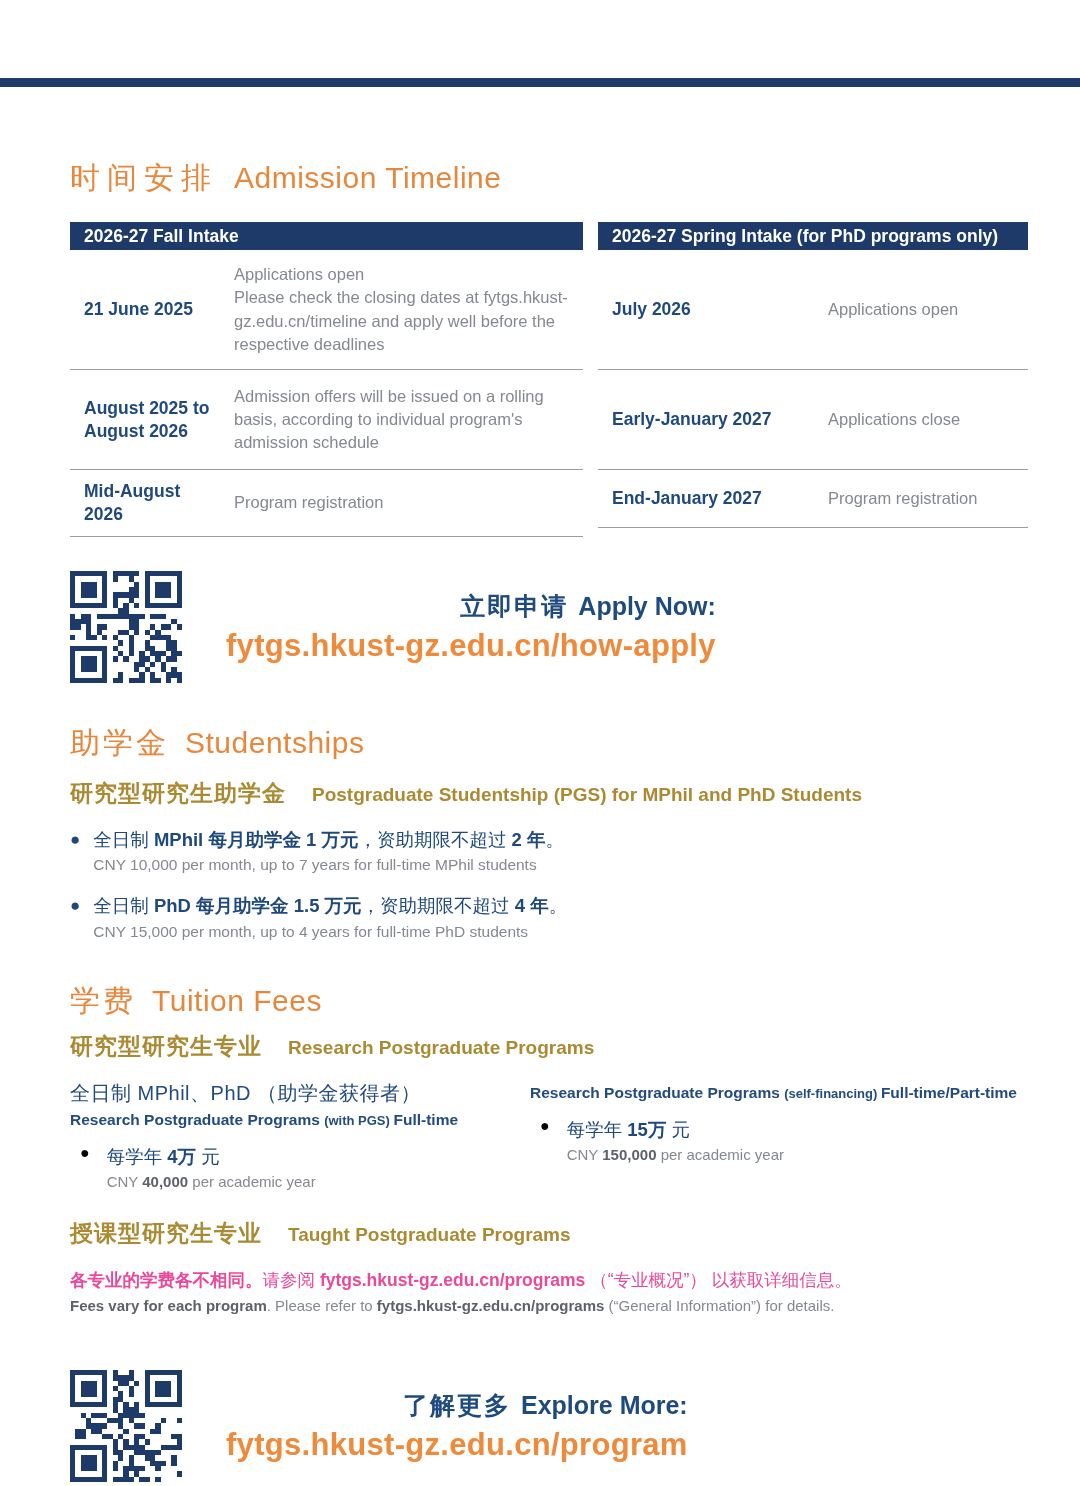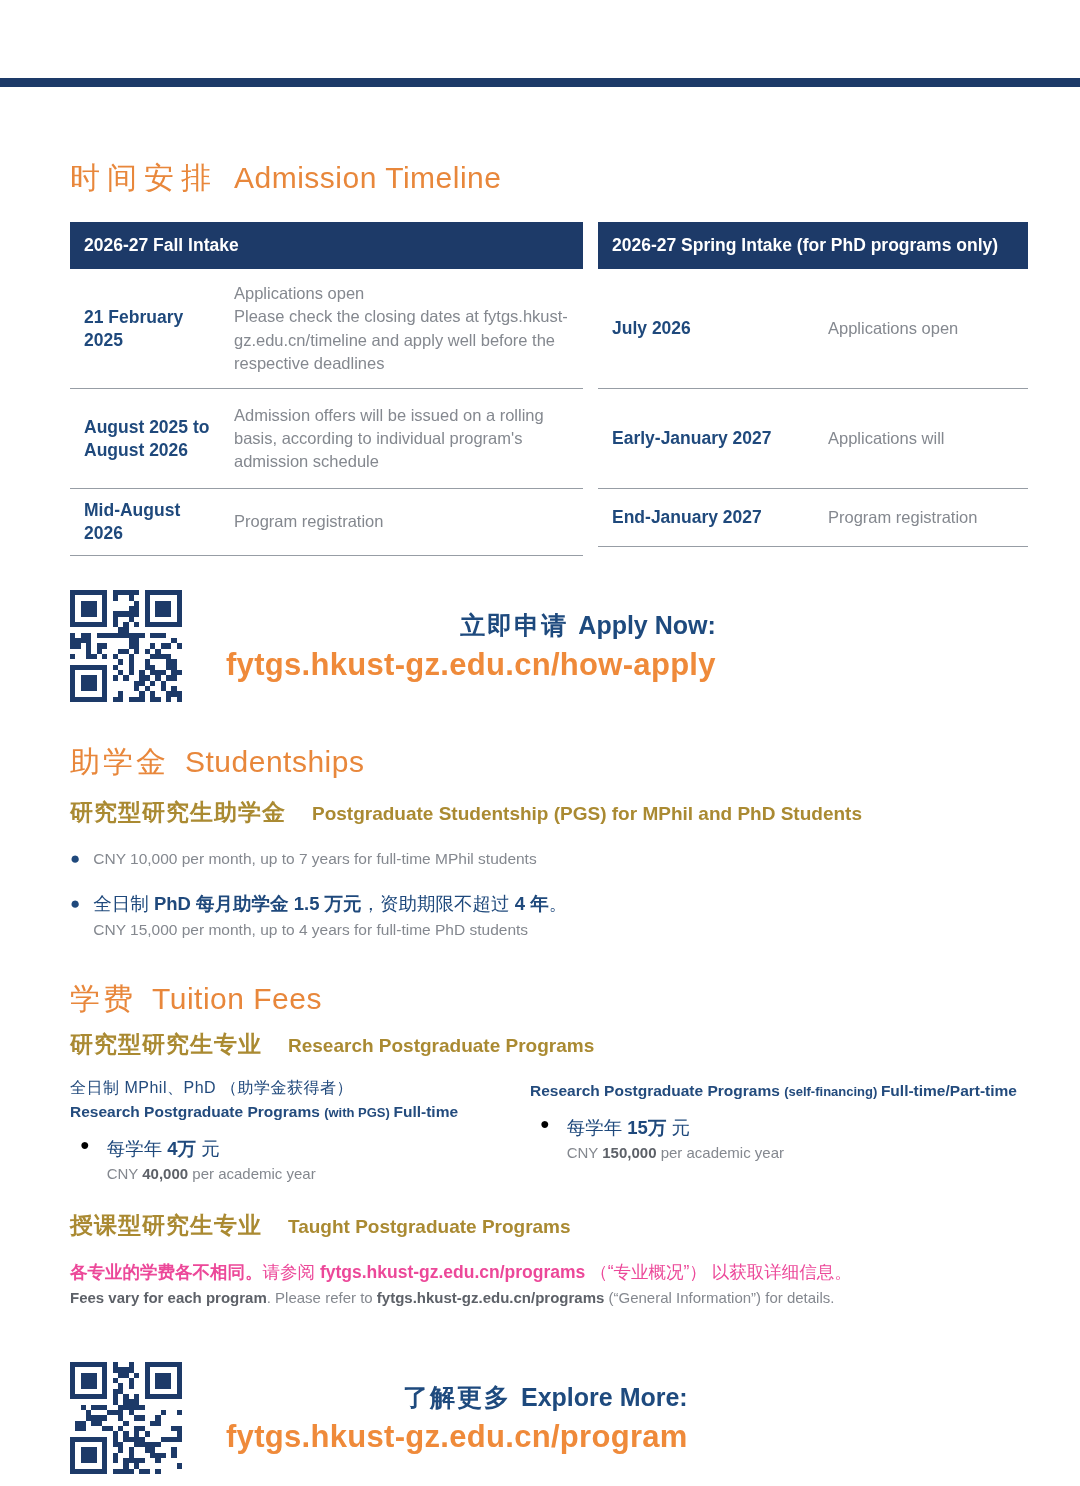--- a/index.html
+++ b/index.html
@@ -10,21 +10,21 @@
   }
   .top-rule { position:absolute; top:78px; left:0; width:1080px; height:9px; background:#1d3a68; }
   .content { position:absolute; top:0; left:0; width:1080px; padding:160px 52px 0 70px; }
 
   .section-head { margin:0; font-size:30px; font-weight:normal; color:#e8873b; line-height:1.2; }
   .section-head .cn { letter-spacing:7px; margin-right:16px; }
   .section-head .en { letter-spacing:0.5px; }
 
   .tables { display:grid; grid-template-columns:513px 430px; column-gap:15px; margin-top:26px; }
   .thead { background:#1d3a68; color:#ffffff; font-weight:bold; font-size:17.5px;
-           height:47px; display:flex; align-items:center; padding:0 14px; }
+           height:28px; display:flex; align-items:center; padding:0 14px; }
   .trow { display:grid; align-items:center; border-bottom:1px solid #979da5; padding:10px 6px 10px 14px; }
   .ttable.fall .trow { grid-template-columns:150px 1fr; }
   .ttable.spring .trow { grid-template-columns:216px 1fr; }
   .trow.r0 { min-height:120px; }
   .trow.r1 { min-height:100px; }
   .trow.r2 { min-height:58px; }
   .date { color:#1f497c; font-weight:bold; font-size:17.5px; line-height:1.3; padding-right:10px; }
   .desc { color:#84888f; font-size:16.5px; line-height:1.4; white-space:pre-line; }
 
   .qr-row { display:flex; align-items:center; gap:44px; margin-top:34px;text-align:right; }
@@ -40,21 +40,21 @@
 
   .bullets { margin-top:18px; }
   .bullet { display:flex; gap:13px; margin-bottom:19px; }
   .bullet .dot { color:#1f497c; font-size:17px; line-height:1.55; }
   .cn-line { color:#1f497c; font-size:18.5px; line-height:1.4; }
   .cn-line b { font-weight:bold; }
   .en-line { color:#84888f; font-size:15.5px; margin-top:4px; }
   .en-line b { color:#5d6168; }
 
   .tcols { display:grid; grid-template-columns:460px 1fr; margin-top:18px; }
-  .tcol .title-cn { color:#234b7d; font-size:16px; letter-spacing:0.5px; }
+  .tcol .title-cn { color:#234b7d; font-size:20px; letter-spacing:0.5px; }
   .tcol .sub { color:#234b7d; font-weight:bold; font-size:15.5px; margin-top:4px; }
   .tcol .sub .paren { font-size:13px; }
   .fee { display:flex; gap:17px; margin-top:15px; padding-left:10px; }
   .fee .cn-line { font-size:18.5px; }
   .fee .en-line { font-size:15px; margin-top:3px; }
 
   .taught-block { margin-top:28px; }
   .note-cn { color:#ec4899; font-size:17.5px; margin-top:19px; }
   .note-cn b { font-weight:bold; }
   .note-en { color:#84888f; font-size:15px; margin-top:5px; }
@@ -70,21 +70,21 @@
 <div class="content">
 
   <h1 class="section-head">
     <span class="cn">时间安排</span><span class="en">Admission Timeline</span>
   </h1>
 
   <div class="tables">
     <div class="ttable fall">
       <div class="thead">2026-27 Fall Intake</div>
       <div class="trow r0">
-        <div class="date">21 February 2025</div>
+        <div class="date">21 June 2025</div>
         <div class="desc">Applications open
 Please check the closing dates at fytgs.hkust-gz.edu.cn/timeline and apply well before the respective deadlines</div>
       </div>
       <div class="trow r1">
         <div class="date">August 2025 to August 2026</div>
         <div class="desc">Admission offers will be issued on a rolling basis, according to individual program's admission schedule</div>
       </div>
       <div class="trow r2">
         <div class="date">Mid-August 2026</div>
         <div class="desc">Program registration</div>
@@ -92,21 +92,21 @@
     </div>
 
     <div class="ttable spring">
       <div class="thead">2026-27 Spring Intake (for PhD programs only)</div>
       <div class="trow r0">
         <div class="date">July 2026</div>
         <div class="desc">Applications open</div>
       </div>
       <div class="trow r1">
         <div class="date">Early-January 2027</div>
-        <div class="desc">Applications will</div>
+        <div class="desc">Applications close</div>
       </div>
       <div class="trow r2">
         <div class="date">End-January 2027</div>
         <div class="desc">Program registration</div>
       </div>
     </div>
   </div>
 
   <div class="qr-row">
     <svg class="qr" viewBox="0 0 21 21" shape-rendering="crispEdges">
@@ -343,20 +343,23 @@
     <span class="cn" style="letter-spacing:3px;">助学金</span><span class="en">Studentships</span>
   </h1>
   <div class="gold-sub">
     <span class="cn">研究型研究生助学金</span><span class="en">Postgraduate Studentship (PGS) for MPhil and PhD Students</span>
   </div>
 
   <div class="bullets">
     <div class="bullet">
       <span class="dot">●</span>
       <div>
+        <div class="cn-line">
+          <span>全日制 </span><b>MPhil 每月助学金 1 万元</b><span>，资助期限不超过 </span><b>2 年</b><span>。</span>
+        </div>
         <div class="en-line">CNY 10,000 per month, up to 7 years for full-time MPhil students</div>
       </div>
     </div>
     <div class="bullet">
       <span class="dot">●</span>
       <div>
         <div class="cn-line">
           <span>全日制 </span><b>PhD 每月助学金 1.5 万元</b><span>，资助期限不超过 </span><b>4 年</b><span>。</span>
         </div>
         <div class="en-line">CNY 15,000 per month, up to 4 years for full-time PhD students</div>

